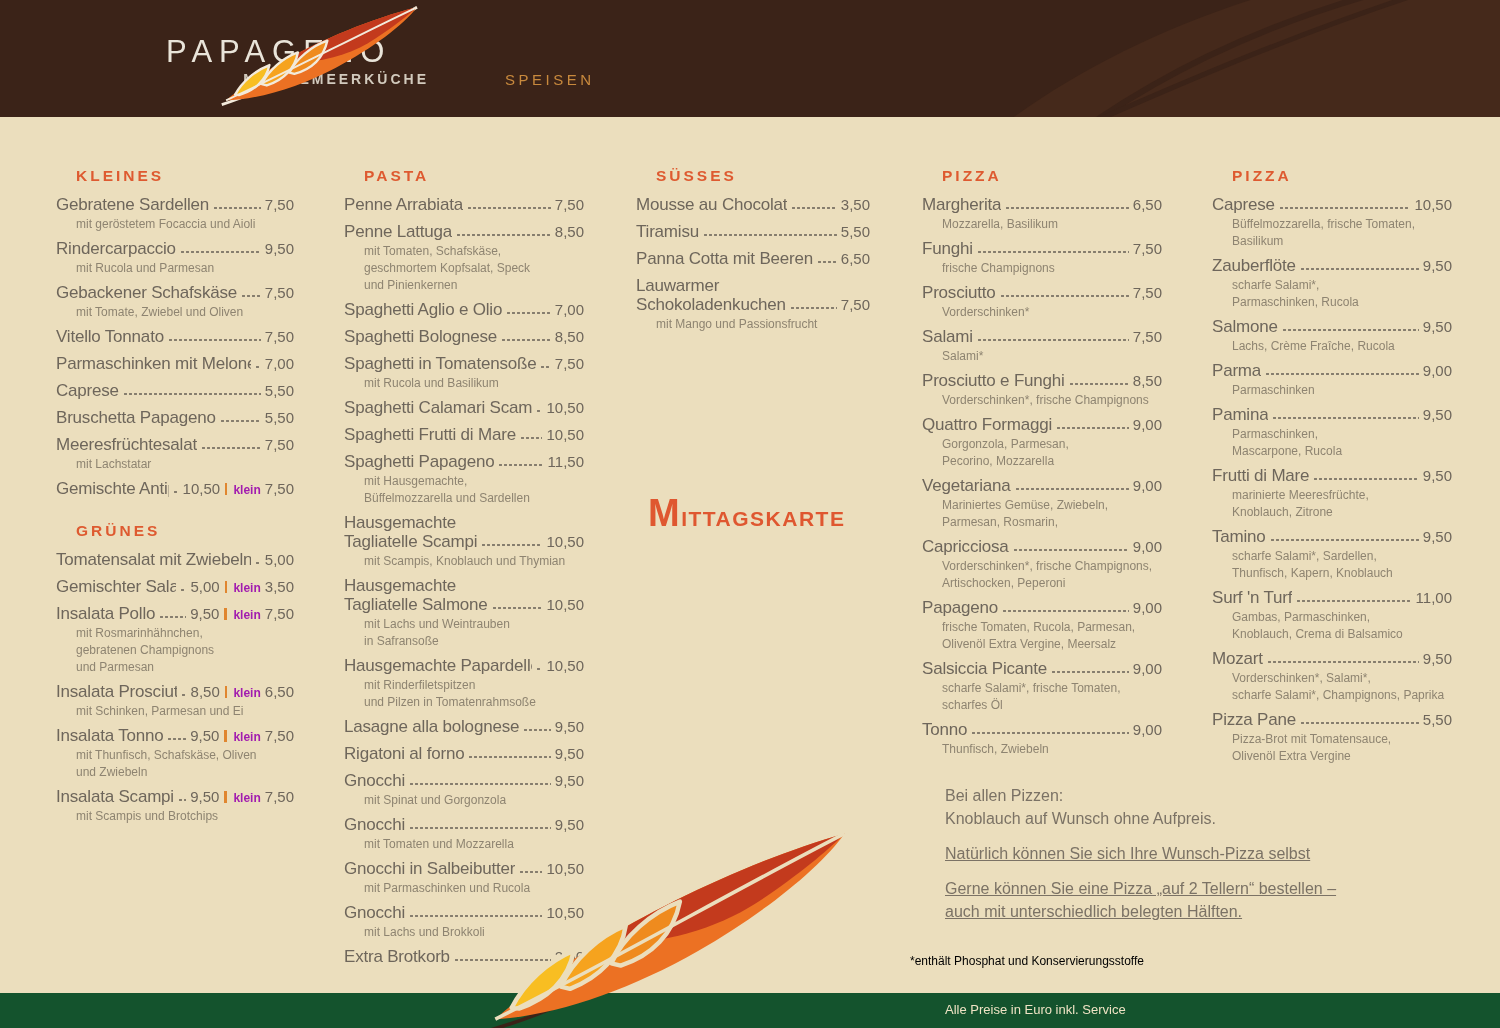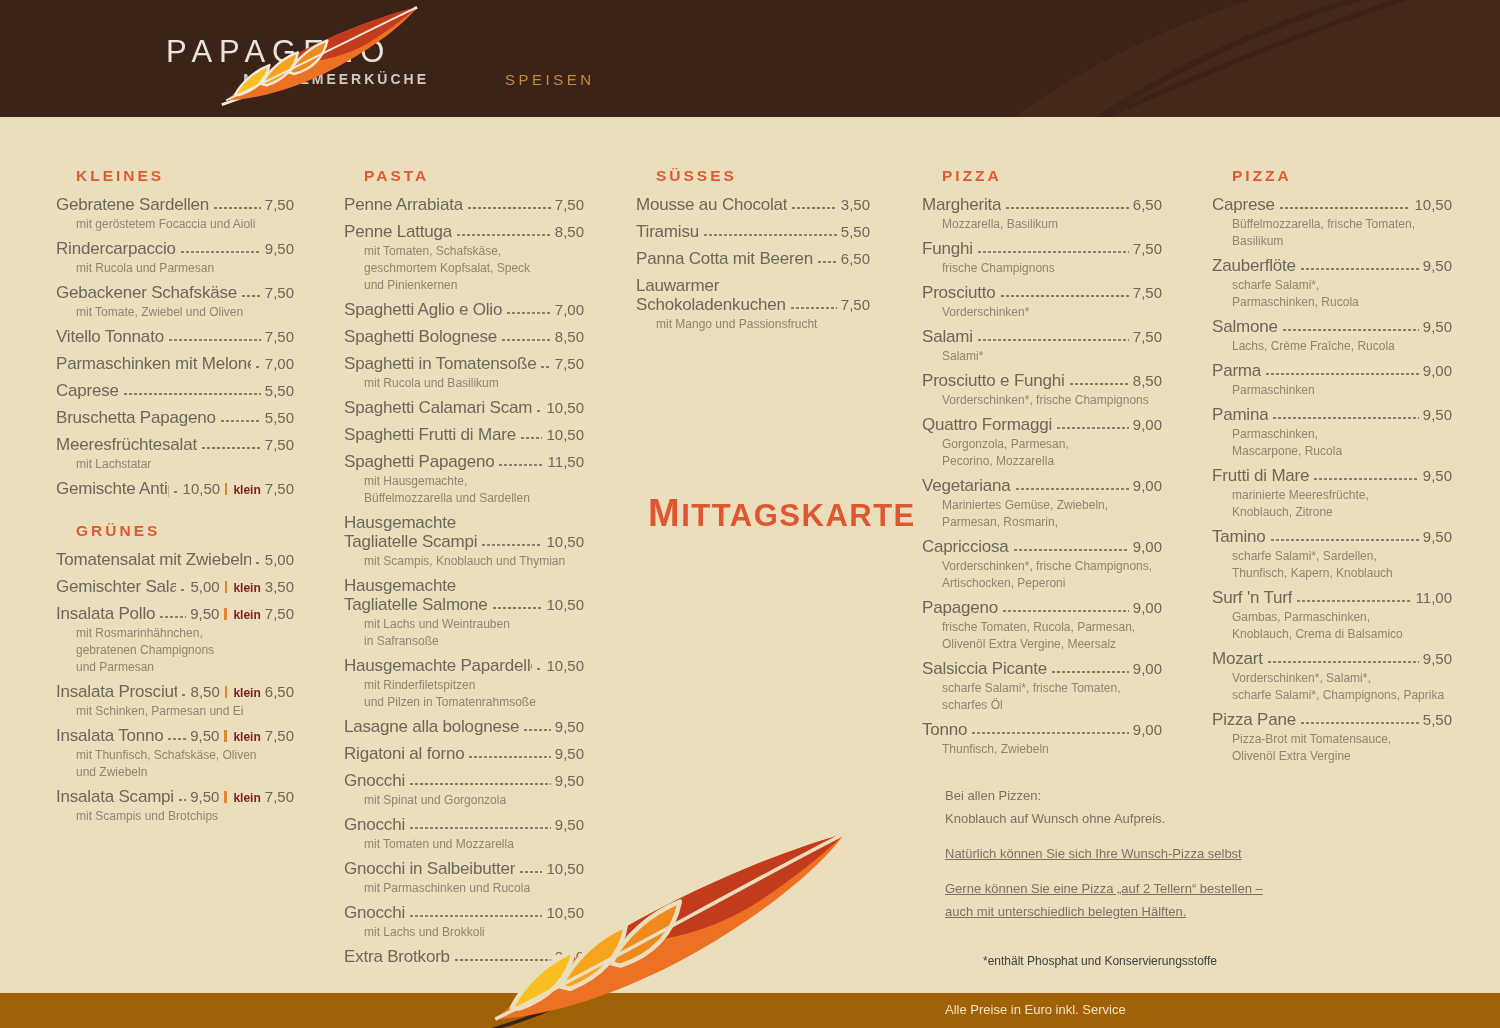--- a/index.html
+++ b/index.html
@@ -33,39 +33,39 @@
   .item { margin-top:8px; color:#6E665B; font-stretch:condensed; }
   .pre { font-size:17px; line-height:19px; letter-spacing:-0.2px; }
   .row { display:flex; align-items:baseline; }
   .nm  { font-size:17px; line-height:19px; letter-spacing:-0.2px; white-space:nowrap;
          overflow:hidden; flex:0 1 auto; }
   .leader { flex:1 1 auto; min-width:6px; height:4px; margin:0 4px;
             background-image:radial-gradient(circle, #857C6D 1.1px, transparent 1.5px);
             background-size:5px 4px; background-position:0 100%; background-repeat:repeat-x; }
   .price { font-size:15px; white-space:nowrap; }
   .kbar { width:3px; height:12px; background:#E0862F; align-self:center; margin:0 6px 0 5px; }
-  .klabel { font-size:12px; font-weight:bold; color:#7f1d1d; margin-right:4px; }
+  .klabel { font-size:12px; font-weight:bold; color:#a21caf; margin-right:4px; }
   .desc { font-size:12px; line-height:14.5px; margin-top:2.5px; padding-left:20px;
           color:#8E8471; }
 
   
   .watermark { position:absolute; left:648px; top:492px; color:#DF5730; font-weight:bold;
                letter-spacing:1.5px; z-index:3; white-space:nowrap; }
   .wm-initial { font-size:38px; }
-  .wm-rest { font-size:31px; }
+  .wm-rest { font-size:21px; }
 
   
   .notes { position:absolute; left:945px; top:784px; width:430px; z-index:3;
-           color:#7B7265; font-size:13px; line-height:23px; }
+           color:#7B7265; font-size:16px; line-height:23px; }
   .note-par + .note-par { margin-top:12px;text-decoration:underline; }
-  .footnote { position:absolute; left:983px; top:954px; font-size:12px; color:#404040; z-index:3; }
+  .footnote { position:absolute; left:910px; top:954px; font-size:12px; color:#000000; z-index:3; }
 
   
   .bottombar { position:absolute; left:0; bottom:0; width:1500px; height:35px;
-               background:#a16207; z-index:2;padding-left:12px; }
+               background:#14532d; z-index:2;padding-left:12px; }
   .footer-text { position:absolute; left:945px; top:0; line-height:34px; font-size:13px;
                  color:#EFE3C4; }
 
   
   .big-feather { position:absolute; left:467px; top:845px; width:400px; height:160px;
                  transform:rotate(-8deg); z-index:4; overflow:visible; }
 </style>
 </head>
 <body>
 

